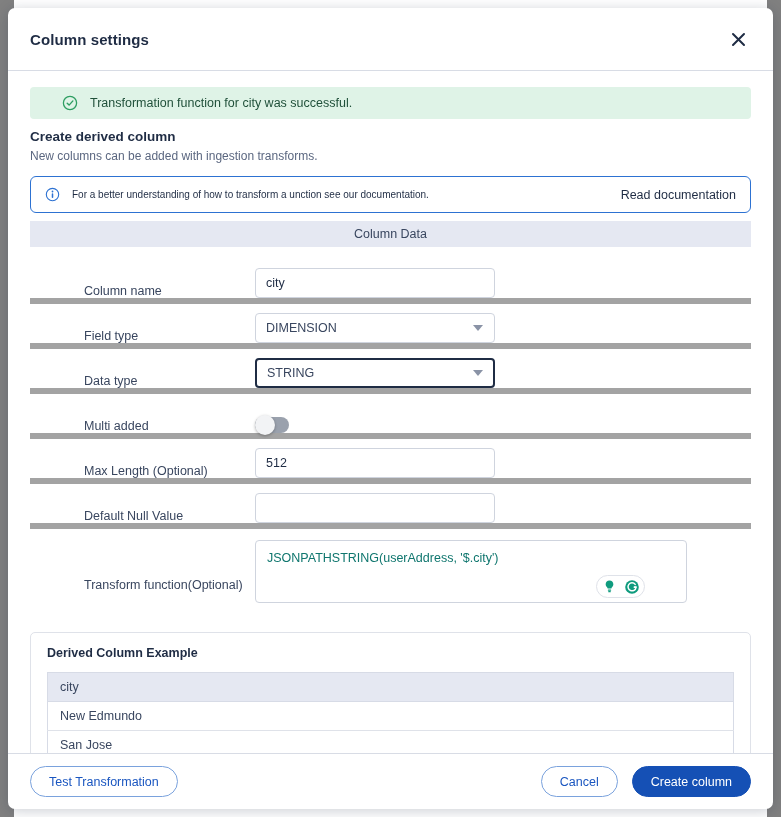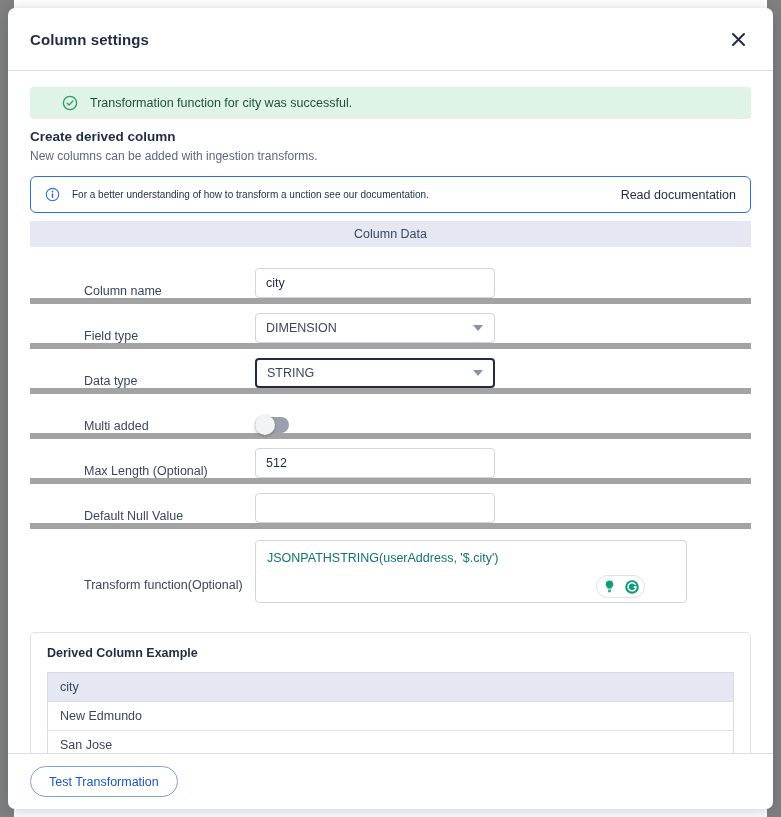--- a/index.html
+++ b/index.html
@@ -554,15 +554,19 @@
             <td>San Jose</td>
           </tr>
         </tbody>
       </table>
     </div>
 
   </div>
 
   <div class="modal-footer">
     <button class="btn btn-outline">Test Transformation</button>
+    <div class="footer-right">
+      <button class="btn btn-outline">Cancel</button>
+      <button class="btn btn-primary">Create column</button>
+    </div>
   </div>
 
 </div>
 
 </body></html>

